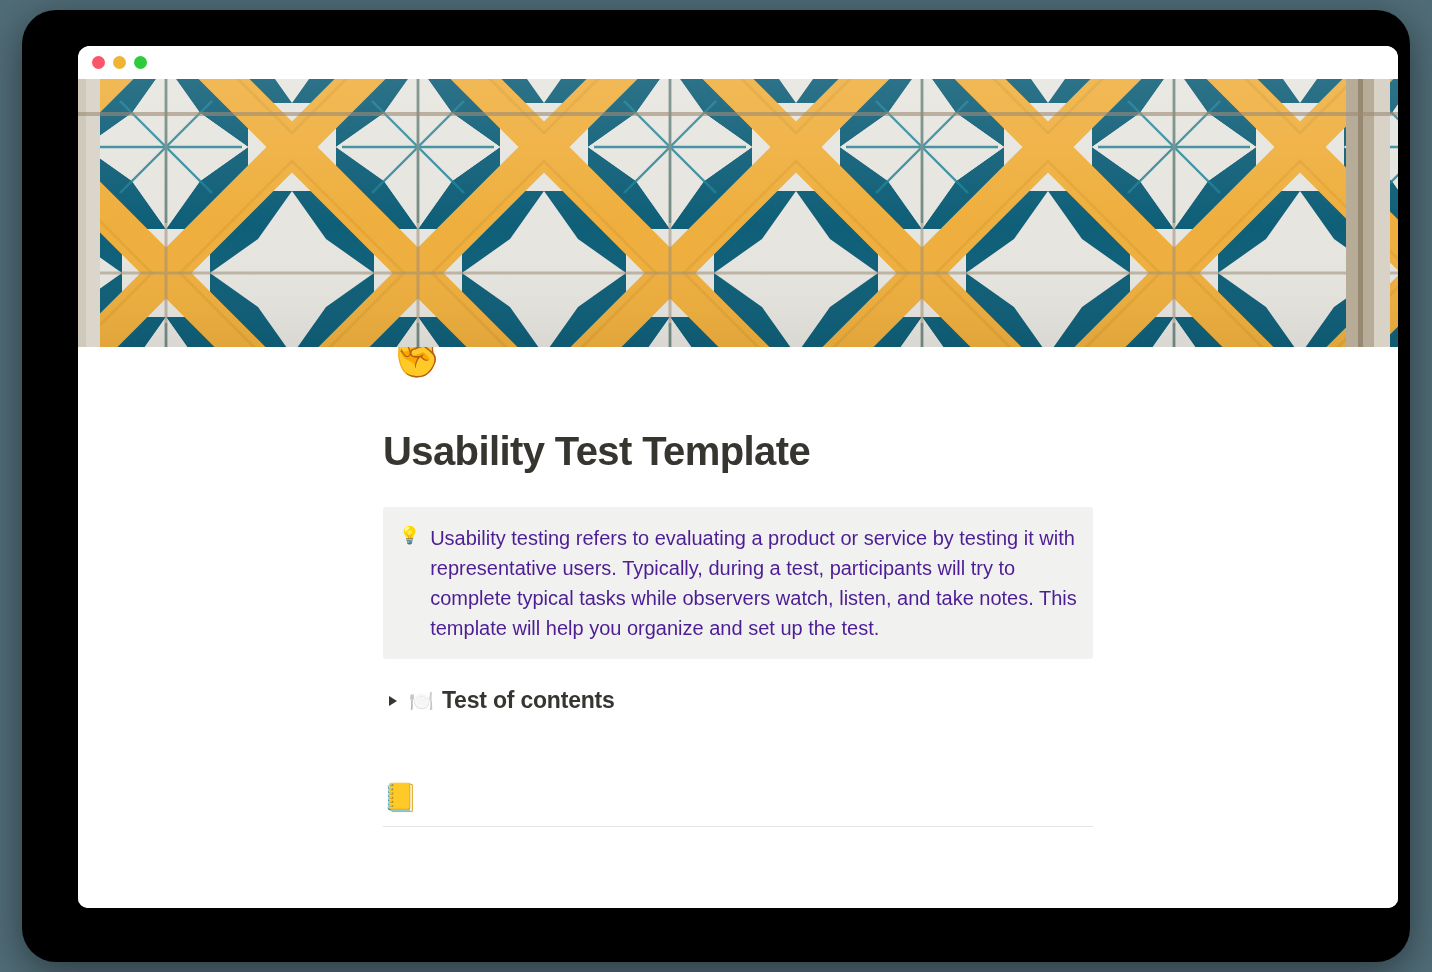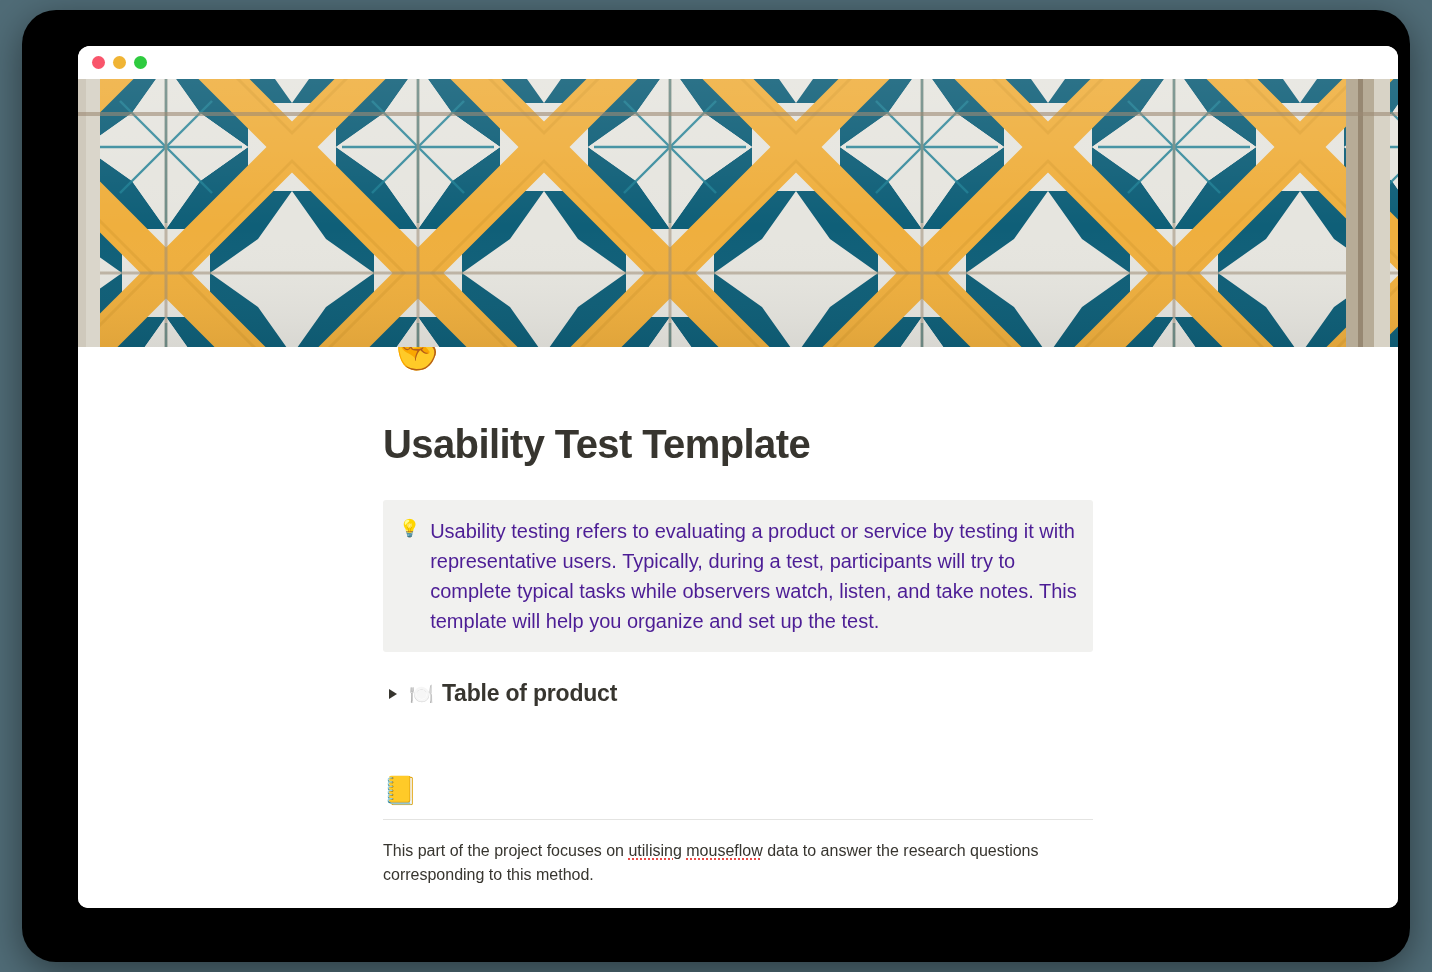--- a/index.html
+++ b/index.html
@@ -72,21 +72,21 @@
 
   
   #page-body {
     position: relative;
     background: #ffffff;
     height: 561px;
     overflow: hidden;
   }
   #content {
     width: 710px;
-    margin: 5px auto;
+    margin: 12px auto;
     position: relative;
     padding-top: 0;
   }
 
   
   #page-icon {
     position: absolute;
     left: 0px;
     top: -40px;
     font-size: 56px;
@@ -316,29 +316,28 @@
           <h1 id="page-title">Usability Test Template</h1>
 
           <div id="callout">
             <span id="callout-icon">💡</span>
             <span id="callout-text">Usability testing refers to evaluating a product or service by testing it with representative users. Typically, during a test, participants will try to complete typical tasks while observers watch, listen, and take notes. This template will help you organize and set up the test.</span>
           </div>
 
           <div id="toc-row">
             <span id="toc-triangle"></span>
             <span id="toc-emoji">🍽️</span>
-            <span id="toc-label">Table of product</span>
+            <span id="toc-label">Test of contents</span>
           </div>
 
           <div id="section-heading-row">
             <span id="section-emoji">📒</span>
           </div>
           <div id="section-divider"></div>
 
-          <p id="overview-paragraph"><span>This part of the project focuses on </span><span class="spell-error">utilising</span><span> </span><span class="spell-error">mouseflow</span><span> data to answer the research questions corresponding to this method.</span></p>
 
 
         </div>
       </div>
 
     </div>
   </div>
 </div>
 
 </body></html>

